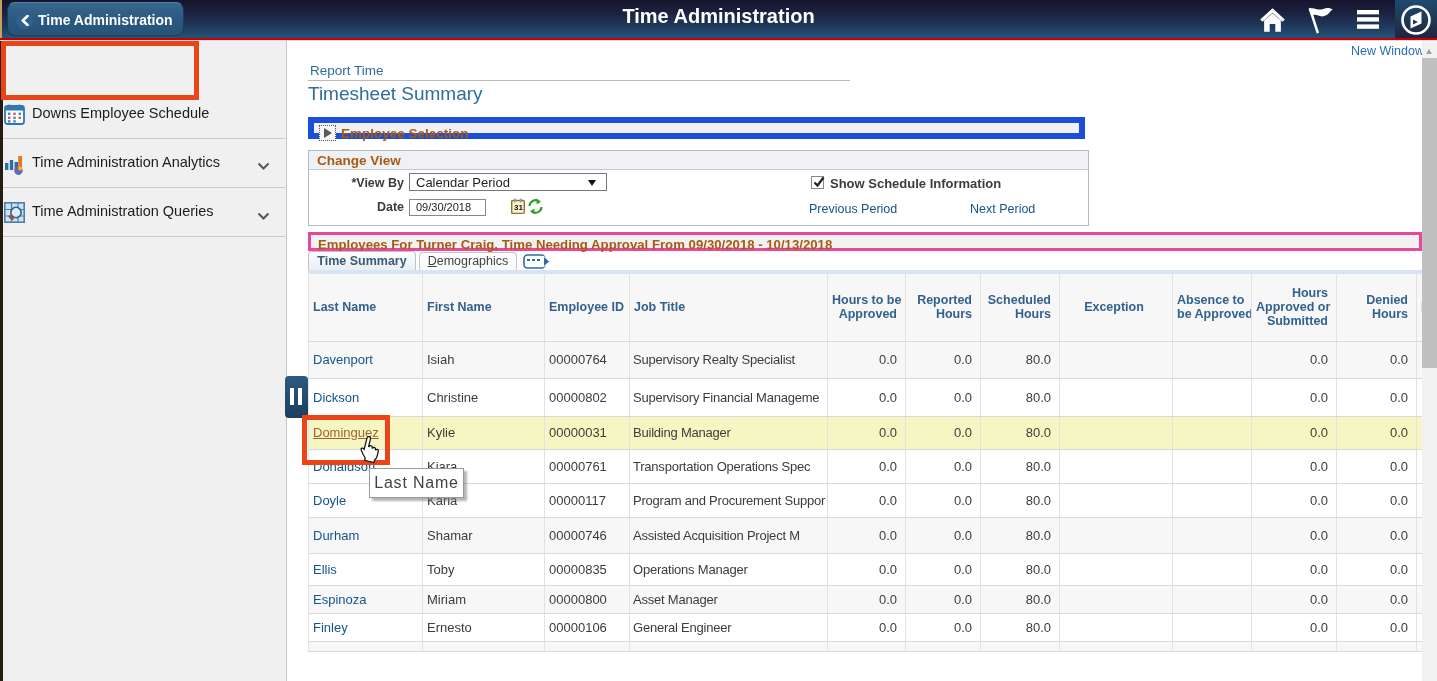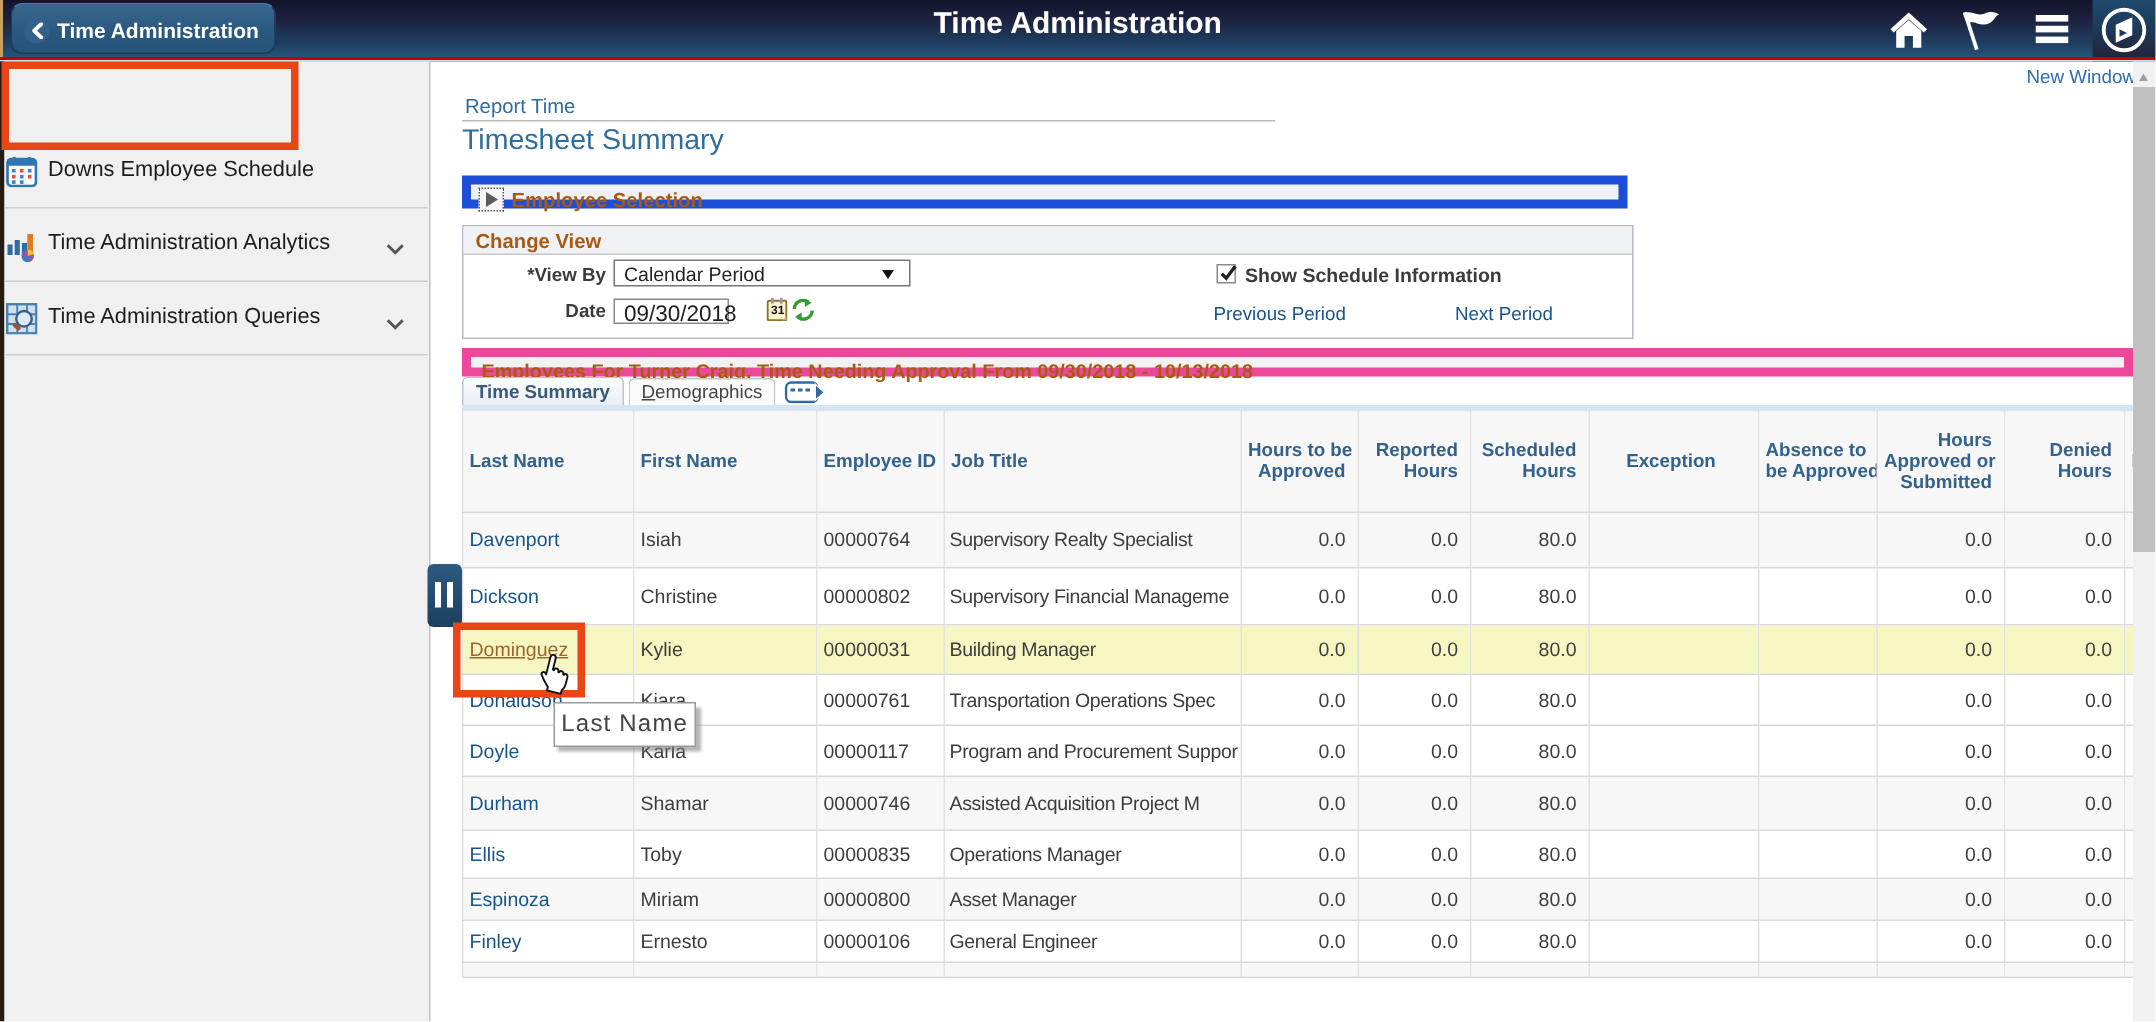--- a/index.html
+++ b/index.html
@@ -66,30 +66,30 @@
 #cvbox { left:308px; top:150px; width:781px; height:76px; border:1px solid #b4b8bf; background:#fff; }
 #cvhead { position:absolute; left:0; top:0; width:779px; height:19px; background:#eff1f4;
   border-bottom:1px solid #c6cacf; }
 #cvhead span { position:absolute; left:8px; top:2px; font-size:13.5px; font-weight:bold; color:#a85a13; }
 .flabel { position:absolute; font-size:12.5px; font-weight:bold; color:#3c3c3c; text-align:right; }
 #viewbysel { position:absolute; left:100px; top:21.5px; width:198px; height:18px; border:1px solid #777;
   background:#fff; font-size:13px; color:#1f1f1f; padding:1px 0 0 6px; }
 #viewbysel .selarr { position:absolute; right:10px; top:6px; width:0; height:0;
   border-top:6px solid #111; border-left:4px solid transparent; border-right:4px solid transparent; }
 #dateinp { position:absolute; left:100px; top:48px; width:77px; height:17px; border:1px solid #888;
-  background:#fff; font-size:15px; color:#1f1f1f; padding:1px 0 0 6px; }
+  background:#fff; font-size:11px; color:#1f1f1f; padding:1px 0 0 6px; }
 #cb { position:absolute; left:502px; top:25px; width:13px; height:13px; background:#fff;
   border:1px solid #8a8a8a; }
 #cb svg { position:absolute; left:0px; top:-2px; }
 #cblabel { position:absolute; left:521px; top:25px; font-size:13px; font-weight:bold; color:#3c3c3c; }
 .plink { position:absolute; font-size:12.5px; color:#15548c; }
 
 
 #empbar { left:308px; top:232px; width:1114px; height:19px; background:#f2f2f2;
-  border:6px solid #ec4899; }
+  border:3px solid #ec4899; }
 #empbar span { position:absolute; left:7px; top:2px; font-size:13.2px; font-weight:bold; color:#a85a13; }
 
 
 .tab { position:absolute; font-size:12.5px; }
 #tab1 { left:308px; top:251px; width:108px; height:19px; background:linear-gradient(to bottom,#fdfdfe,#e9eef4);
   border:1px solid #b9c2cd; border-bottom:none; border-radius:4px 4px 0 0;
   font-weight:bold; color:#3b5a77; text-align:center; line-height:18px; }
 #tab2 { left:419px; top:252px; width:98px; height:18px; background:#fbfbfb;
   border:1px solid #c6c6c6; border-bottom:none; border-radius:4px 4px 0 0;
   color:#444; text-align:center; line-height:17px; }

